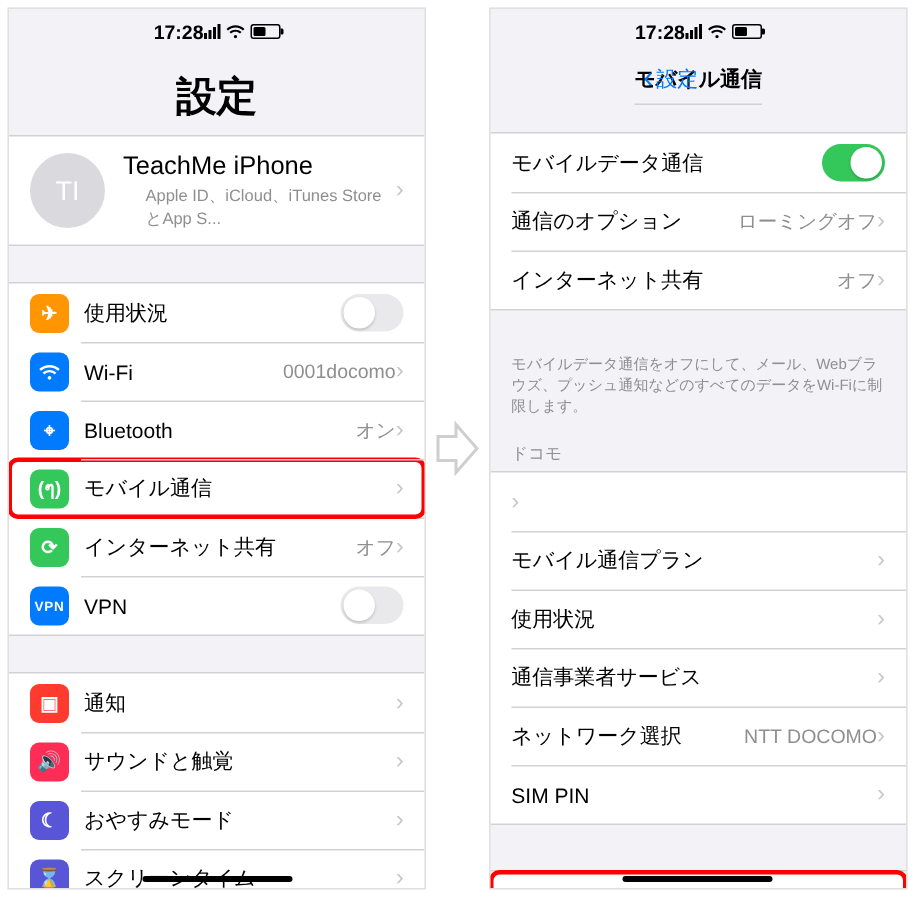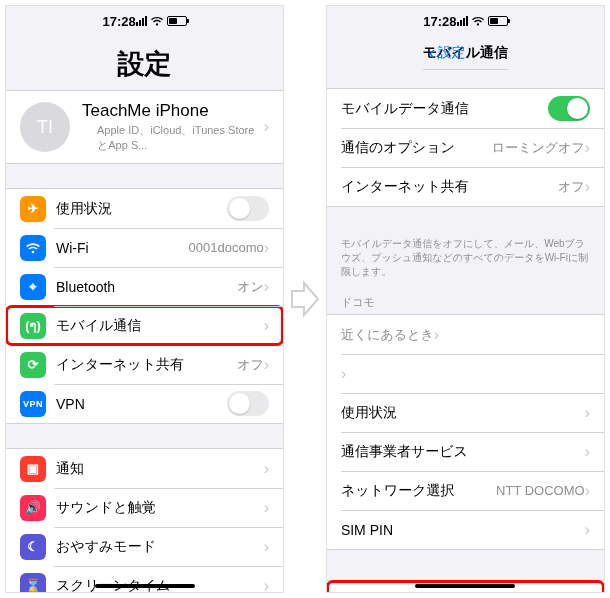--- a/index.html
+++ b/index.html
@@ -300,24 +300,24 @@
         <div class="label">インターネット共有</div>
         <div class="value">オフ</div>
         <span class="chevron">›</span>
       </div>
     </div>
     <div class="group-footer">モバイルデータ通信をオフにして、メール、Webブラウズ、プッシュ通知などのすべてのデータをWi-Fiに制限します。</div>
 
     <div class="group-header">ドコモ</div>
     <div class="group">
       <div class="row">
-        <div class="value">近くにあるとき</div>
-        <span class="chevron">›</span>
-      </div>
-      <div class="row">
+        <span class="chevron">›</span>
+      </div>
+      <div class="row">
+        <div class="label">モバイル通信プラン</div>
         <span class="chevron">›</span>
       </div>
       <div class="row">
         <div class="label">使用状況</div>
         <span class="chevron">›</span>
       </div>
       <div class="row">
         <div class="label">通信事業者サービス</div>
         <span class="chevron">›</span>
       </div>

